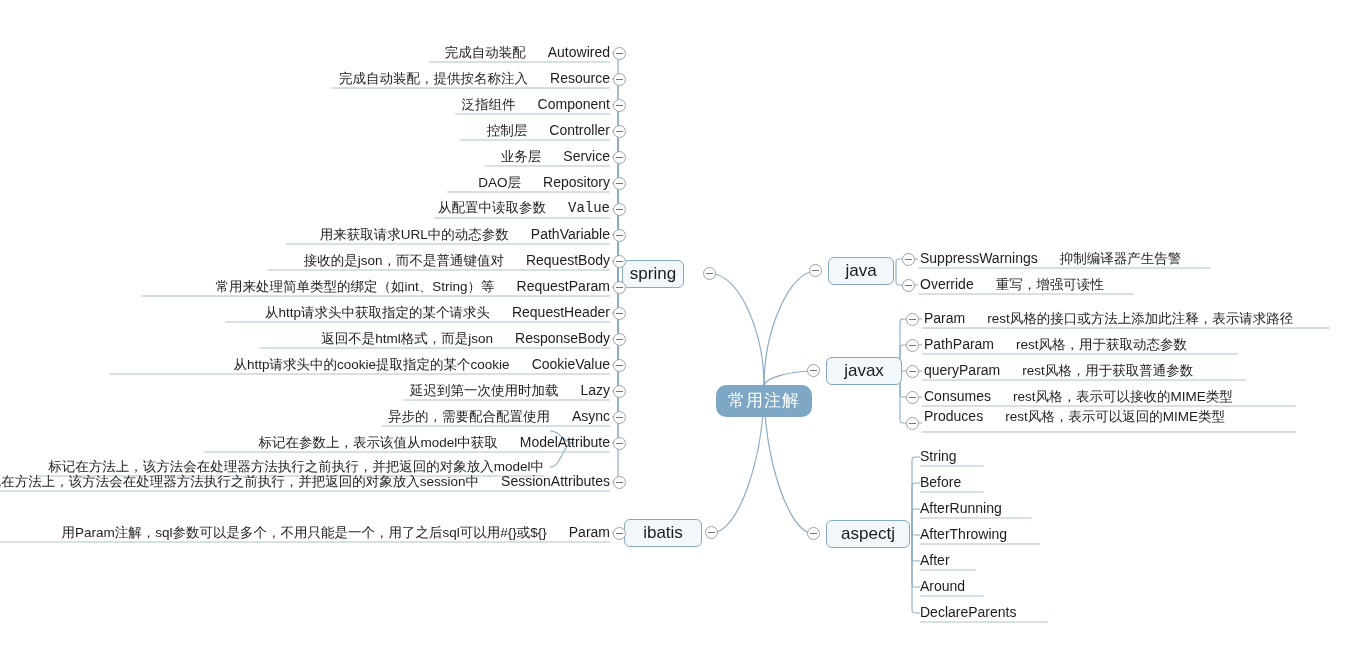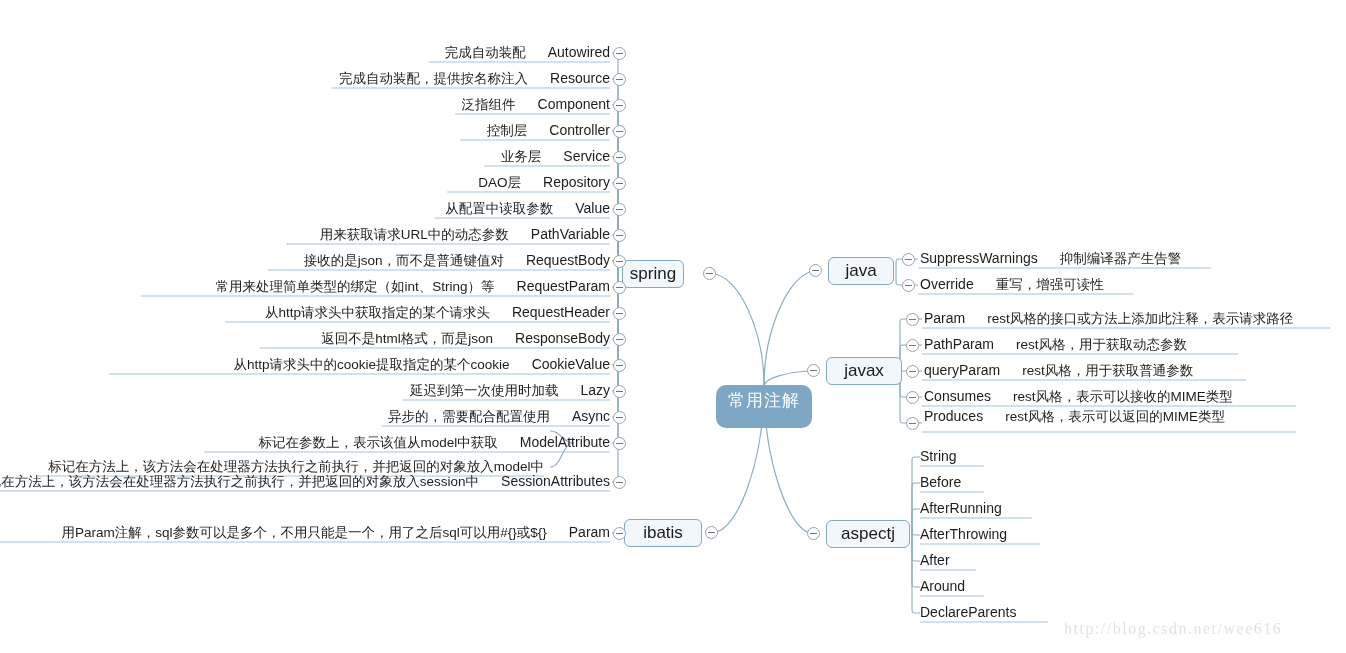--- a/index.html
+++ b/index.html
@@ -21,21 +21,21 @@
   svg.links {
     position: absolute;
     left: 0; top: 0;
     width: 1346px; height: 653px;
     pointer-events: none;
   }
   
   .center-node {
     position: absolute;
     left: 717px; top: 386px;
-    width: 94px; height: 41px;
+    width: 94px; height: 30px;
     background: #7da7c4;
     border-radius: 9px;
     color: #ffffff;
     font-size: 17px;
     line-height: 30px;
     text-align: center;
     letter-spacing: 1px;
     box-shadow: 0 0 0 1px #7da7c4;
   }
   
@@ -215,21 +215,21 @@
       <div class="leaf leaf-left" style="right: 736px; top: 70px;"><span class="desc">完成自动装配，提供按名称注入</span><span class="gap-l"></span><span class="name">Resource</span></div>
       <div class="circle" style="left: 613px; top: 73px;"></div>
       <div class="leaf leaf-left" style="right: 736px; top: 96px;"><span class="desc">泛指组件</span><span class="gap-l"></span><span class="name">Component</span></div>
       <div class="circle" style="left: 613px; top: 99px;"></div>
       <div class="leaf leaf-left" style="right: 736px; top: 122px;"><span class="desc">控制层</span><span class="gap-l"></span><span class="name">Controller</span></div>
       <div class="circle" style="left: 613px; top: 125px;"></div>
       <div class="leaf leaf-left" style="right: 736px; top: 148px;"><span class="desc">业务层</span><span class="gap-l"></span><span class="name">Service</span></div>
       <div class="circle" style="left: 613px; top: 151px;"></div>
       <div class="leaf leaf-left" style="right: 736px; top: 174px;"><span class="desc">DAO层</span><span class="gap-l"></span><span class="name">Repository</span></div>
       <div class="circle" style="left: 613px; top: 177px;"></div>
-      <div class="leaf leaf-left" style="right: 736px; top: 200px;"><span class="desc">从配置中读取参数</span><span class="gap-l"></span><span class="name">Value</span></div>
+      <div class="leaf leaf-left" style="right: 736px; top: 200px; font-family: Liberation Mono, monospace;"><span class="desc">从配置中读取参数</span><span class="gap-l"></span><span class="name">Value</span></div>
       <div class="circle" style="left: 613px; top: 203px;"></div>
       <div class="leaf leaf-left" style="right: 736px; top: 226px;"><span class="desc">用来获取请求URL中的动态参数</span><span class="gap-l"></span><span class="name">PathVariable</span></div>
       <div class="circle" style="left: 613px; top: 229px;"></div>
       <div class="leaf leaf-left" style="right: 736px; top: 252px;"><span class="desc">接收的是json，而不是普通键值对</span><span class="gap-l"></span><span class="name">RequestBody</span></div>
       <div class="circle" style="left: 613px; top: 255px;"></div>
       <div class="leaf leaf-left" style="right: 736px; top: 278px;"><span class="desc">常用来处理简单类型的绑定（如int、String）等</span><span class="gap-l"></span><span class="name">RequestParam</span></div>
       <div class="circle" style="left: 613px; top: 281px;"></div>
       <div class="leaf leaf-left" style="right: 736px; top: 304px;"><span class="desc">从http请求头中获取指定的某个请求头</span><span class="gap-l"></span><span class="name">RequestHeader</span></div>
       <div class="circle" style="left: 613px; top: 307px;"></div>
       <div class="leaf leaf-left" style="right: 736px; top: 330px;"><span class="desc">返回不是html格式，而是json</span><span class="gap-l"></span><span class="name">ResponseBody</span></div>
@@ -263,14 +263,13 @@
       <div class="circle" style="left: 906px; top: 417px;"></div>
       <div class="leaf leaf-right" style="left: 920px; top: 448px;"><span class="name">String</span></div>
       <div class="leaf leaf-right" style="left: 920px; top: 474px;"><span class="name">Before</span></div>
       <div class="leaf leaf-right" style="left: 920px; top: 500px;"><span class="name">AfterRunning</span></div>
       <div class="leaf leaf-right" style="left: 920px; top: 526px;"><span class="name">AfterThrowing</span></div>
       <div class="leaf leaf-right" style="left: 920px; top: 552px;"><span class="name">After</span></div>
       <div class="leaf leaf-right" style="left: 920px; top: 578px;"><span class="name">Around</span></div>
       <div class="leaf leaf-right" style="left: 920px; top: 604px;"><span class="name">DeclareParents</span></div>
     </div>
 
-  <div class="watermark">http://blog.csdn.net/wee616</div>
 </div>
 
 </body></html>

